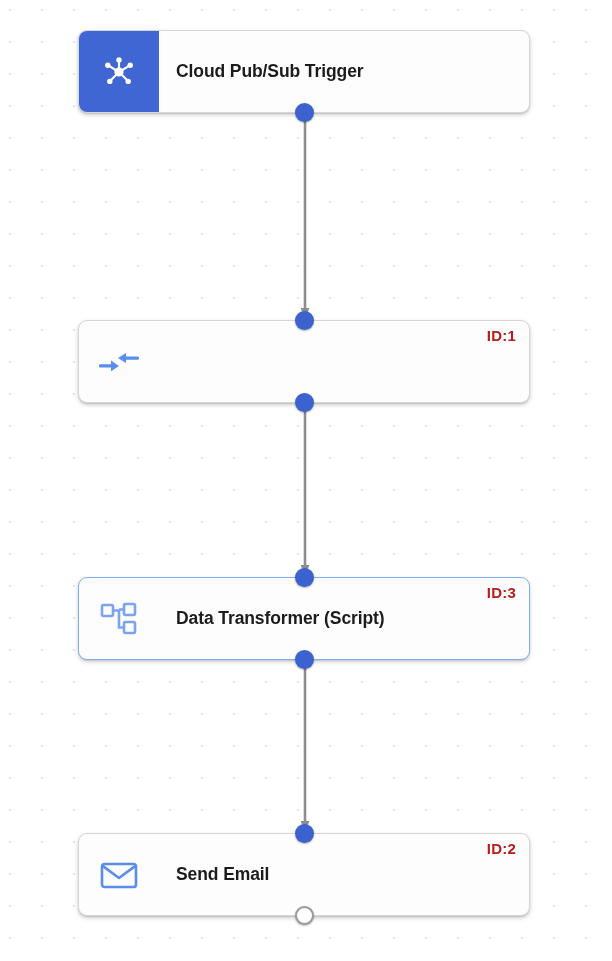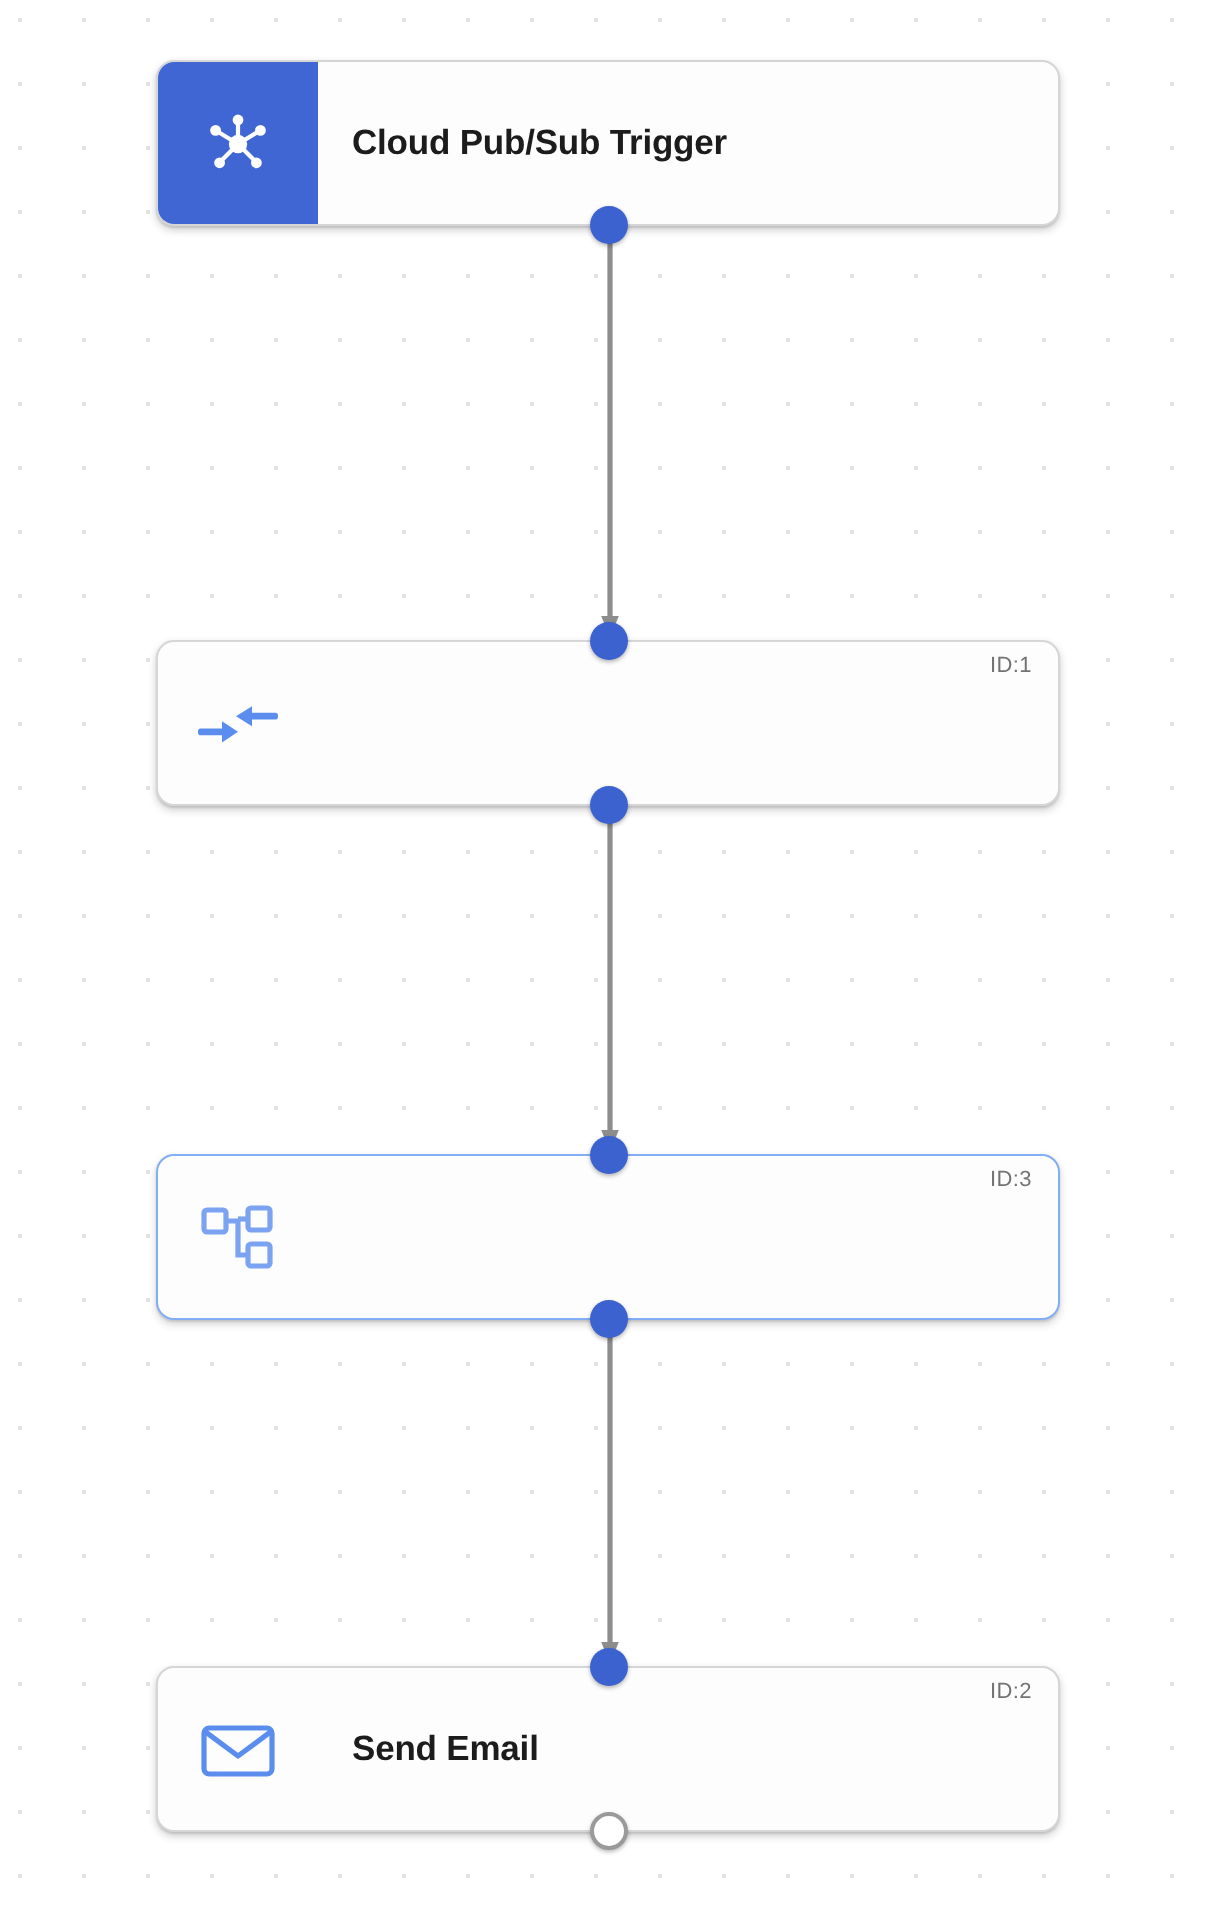--- a/index.html
+++ b/index.html
@@ -79,23 +79,23 @@
     color: #1c1c1c;
     letter-spacing: -0.1px;
     white-space: nowrap;
     margin-left: 17px;
   }
 
   .node-id {
     position: absolute;
     top: 6px;
     right: 13px;
-    font-size: 11px;
-    font-weight: normal;
-    color: #737373;
+    font-size: 15px;
+    font-weight: bold;
+    color: #b91c1c;
     letter-spacing: 0.2px;
   }
 
   
   .port {
     position: absolute;
     left: 50%;
     width: 19px;
     height: 19px;
     margin-left: -9.5px;
@@ -180,20 +180,21 @@
       <svg width="40" height="38" viewBox="0 0 40 38">
         <g stroke="#7ba3f2" stroke-width="2.6" fill="none">
           <rect x="3" y="5" width="11" height="11" rx="1.5"></rect>
           <rect x="25" y="4" width="11" height="11" rx="1.5"></rect>
           <rect x="25" y="22" width="11" height="11" rx="1.5"></rect>
           <path d="M14 10.5 L20 10.5 L20 27.5 L25 27.5"></path>
           <path d="M20 9.5 L25 9.5"></path>
         </g>
       </svg>
     </div>
+    <span class="node-label">Data Transformer (Script)</span>
     <span class="node-id">ID:3</span>
     <div class="port filled top"></div>
     <div class="port filled bottom"></div>
   </div>
 
   <div class="node" style="top:833px;">
     <div class="icon-slot">
       <svg width="40" height="32" viewBox="0 0 40 32">
         <rect x="3" y="5" width="34" height="23" rx="2.6" fill="none" stroke="#5b8def" stroke-width="2.6"></rect>
         <path d="M4.6 7.6 L20 19 L35.4 7.6" fill="none" stroke="#5b8def" stroke-width="2.6" stroke-linecap="round" stroke-linejoin="round"></path>

